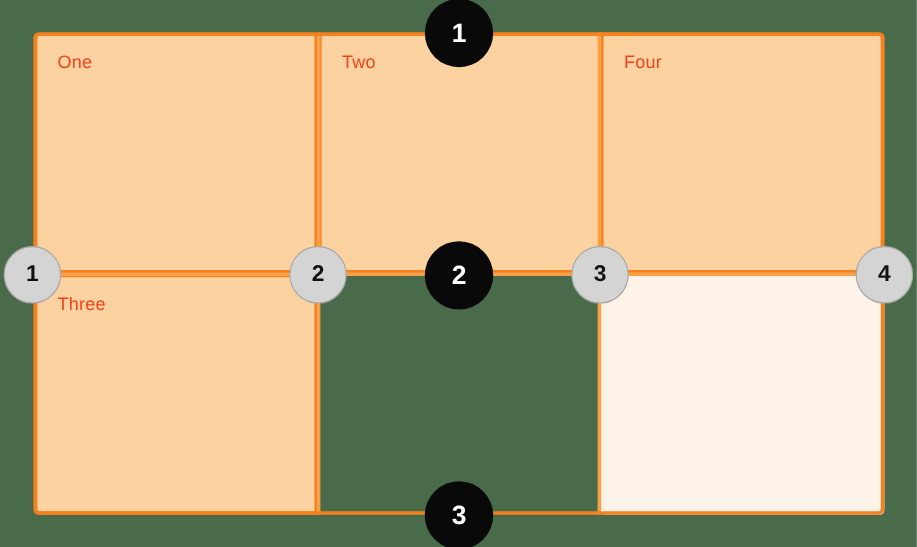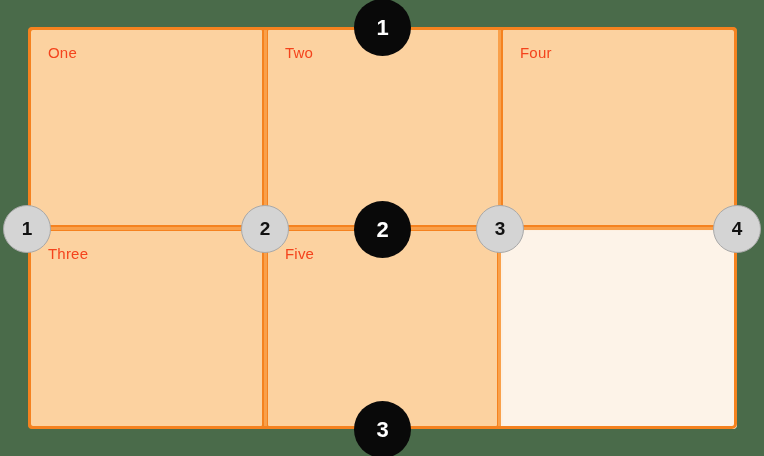--- a/index.html
+++ b/index.html
@@ -129,23 +129,20 @@
     </div>
 
     <div class="cell" style="left:472px; top:0px; width:237px; height:201px;">
       <span class="cell-label">Four</span>
     </div>
 
     <div class="cell" style="left:0px; top:201px; width:237px; height:201px;">
       <span class="cell-label">Three</span>
     </div>
 
-    <div class="cell" style="left:237px; top:201px; width:235px; height:201px;">
-      <span class="cell-label">Five</span>
-    </div>
 
     <div class="cell pale" style="left:472px; top:201px; width:237px; height:201px;">
       <span class="cell-label"></span>
     </div>
 
     <div class="v-divider" style="left:236px;"></div>
     <div class="v-divider" style="left:470px;"></div>
     <div class="h-divider" style="top:200px;"></div>
 
   </div>

